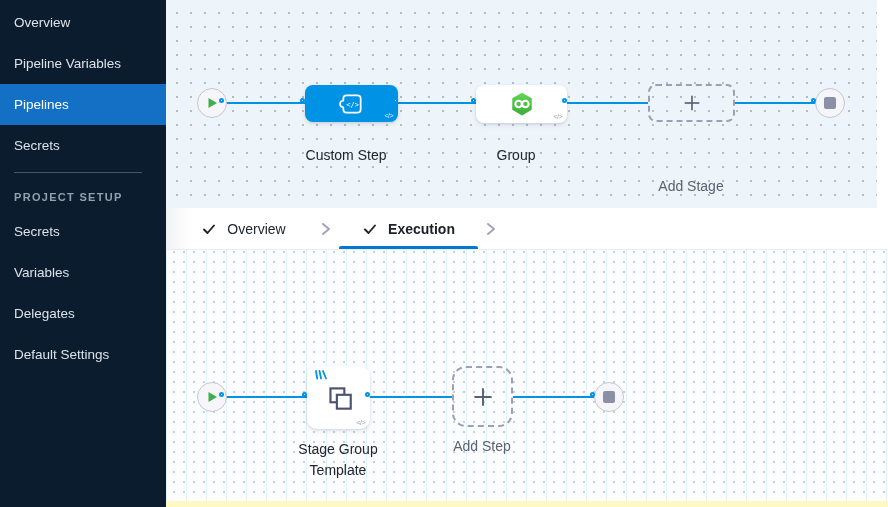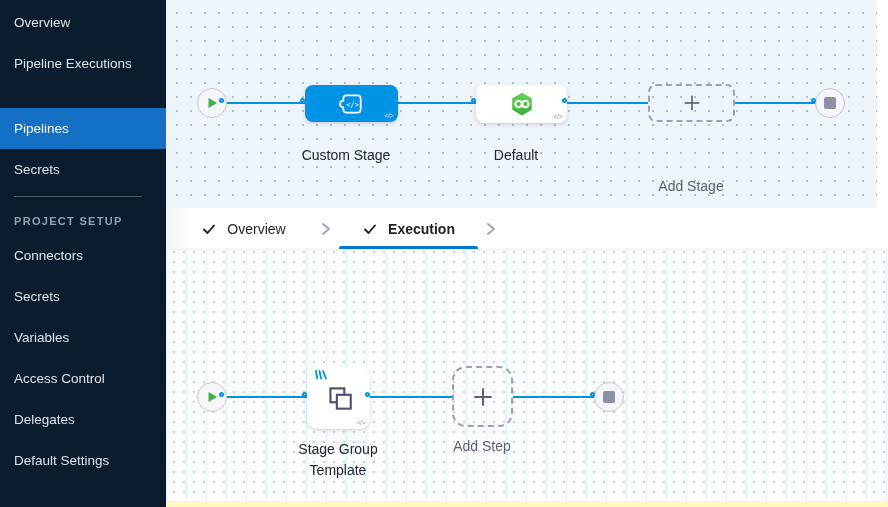--- a/index.html
+++ b/index.html
@@ -2,21 +2,21 @@
 <html><head>
 <meta charset="utf-8">
 <style>
   * { margin:0; padding:0; box-sizing:border-box; }
   body { font-family:"Liberation Sans", sans-serif; background:#fff; }
   .app { position:relative; width:888px; height:507px; overflow:hidden; background:#fef9c3; }
 
   
   .sidebar { position:absolute; left:0; top:0; width:166px; height:507px; background:#0b1c2e; padding-top:2px; z-index:5; }
   .nav-item { height:41px; display:flex; align-items:center; padding-left:14px; color:#dde3ea; font-size:13.5px; cursor:pointer; }
-  .nav-item.active { background:#1470c4; color:#ffffff;margin-top:24px; }
+  .nav-item.active { background:#1470c4; color:#ffffff; }
   .sidebar-divider { border-top:1px solid rgba(255,255,255,0.25); margin:6px 24px 0 14px; }
   .section-title { padding:18px 0 8px 14px; color:#93a0b1; font-size:11px; letter-spacing:1.3px; font-weight:bold; }
 
   
   .canvas-top { position:absolute; left:166px; top:0; width:722px; height:208px;
     background-color:#edf5fa;
     background-image:radial-gradient(circle, rgba(125,145,160,0.55) 1px, transparent 1.2px);
     background-size:14px 14px; background-position:4px 6px; }
   .scroll-gutter { position:absolute; right:0; top:0; width:11px; height:208px; background:#ffffff; }
 
@@ -59,41 +59,35 @@
 </head>
 <body>
 
 <div class="app">
 
   <div class="sidebar">
     <div class="nav-item">
         <span>Overview</span>
       </div>
     <div class="nav-item">
-        <span>Pipeline Executions</span>
+        <span>Pipeline Variables</span>
       </div>
     <div class="nav-item active">
         <span>Pipelines</span>
       </div>
     <div class="nav-item">
         <span>Secrets</span>
       </div>
     <div class="sidebar-divider"></div>
     <div class="section-title">PROJECT SETUP</div>
     <div class="nav-item">
-        <span>Connectors</span>
-      </div>
-    <div class="nav-item">
         <span>Secrets</span>
       </div>
     <div class="nav-item">
         <span>Variables</span>
-      </div>
-    <div class="nav-item">
-        <span>Access Control</span>
       </div>
     <div class="nav-item">
         <span>Delegates</span>
       </div>
     <div class="nav-item">
         <span>Default Settings</span>
       </div>
   </div>
 
   <div class="canvas-top">
@@ -142,22 +136,22 @@
         <line x1="12" y1="4" x2="12" y2="20" stroke="#5b5f75" stroke-width="1.8"></line>
         <line x1="4" y1="12" x2="20" y2="12" stroke="#5b5f75" stroke-width="1.8"></line>
       </svg>
     </div>
 
     <div class="port" style="left:645px;top:98px;"></div>
     <div class="round-node" style="left:649px;top:88px;">
       <div class="stop-square"></div>
     </div>
 
-    <div class="node-label" style="left:180px;top:147px;">Custom Stage</div>
-    <div class="node-label" style="left:350px;top:147px;">Default</div>
+    <div class="node-label" style="left:180px;top:147px;">Custom Step</div>
+    <div class="node-label" style="left:350px;top:147px;">Group</div>
     <div class="node-label muted" style="left:525px;top:146px;margin-top:32px;">Add Stage</div>
 
     <div class="scroll-gutter"></div>
   </div>
 
   <div class="tabbar">
     <div class="tab">
       <svg width="16" height="16" viewBox="0 0 16 16">
           <polyline points="3,8.5 6.5,12 13,4.5" fill="none" stroke="#1d2130" stroke-width="1.9" stroke-linecap="round" stroke-linejoin="round"></polyline>
         </svg>

